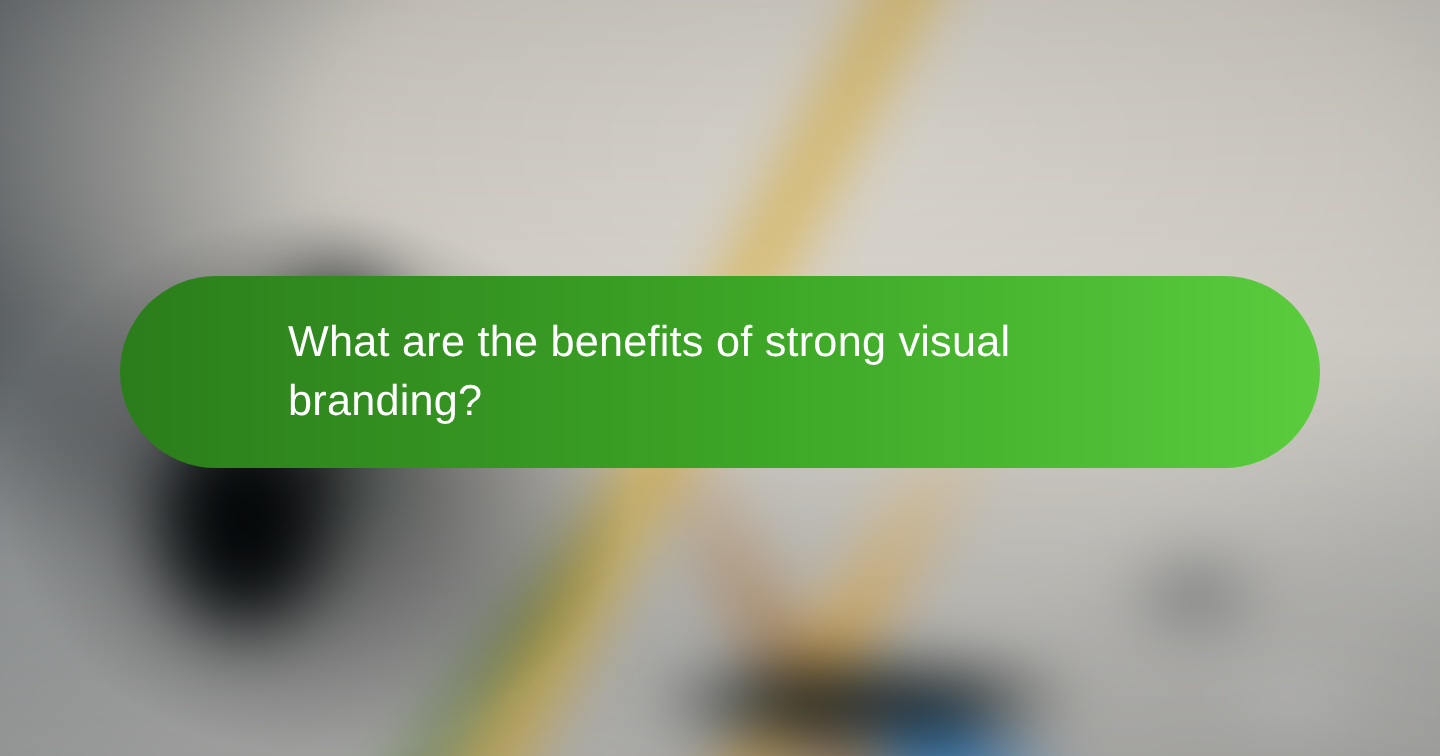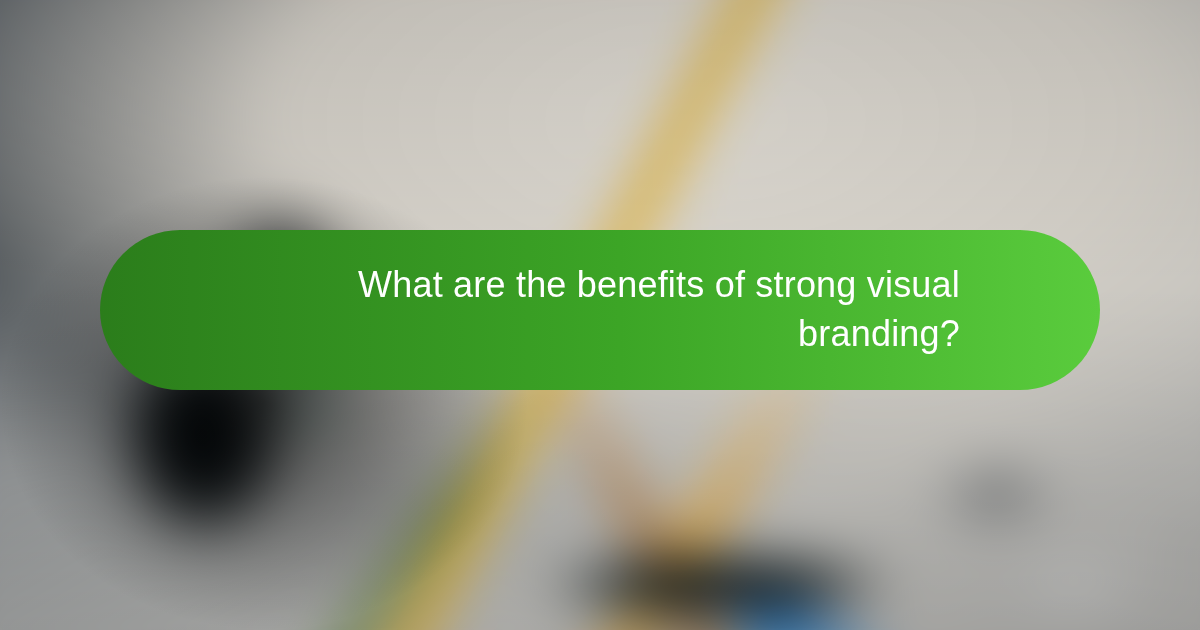--- a/index.html
+++ b/index.html
@@ -160,21 +160,21 @@
     justify-content: center;
     box-sizing: border-box;
     padding: 0 90px;
   }
   .pill-title {
     margin: 0;
     color: #ffffff;
     font-size: 36px;
     font-weight: 400;
     line-height: 1.36;
-    text-align: right;
+    text-align: left;
     letter-spacing: 0.2px;
     max-width: 720px;
   }
 </style>
 </head>
 <body>
 
 <div class="canvas">
 
   <div class="photo" style="background-color: rgb(141, 144, 148);"></div>

